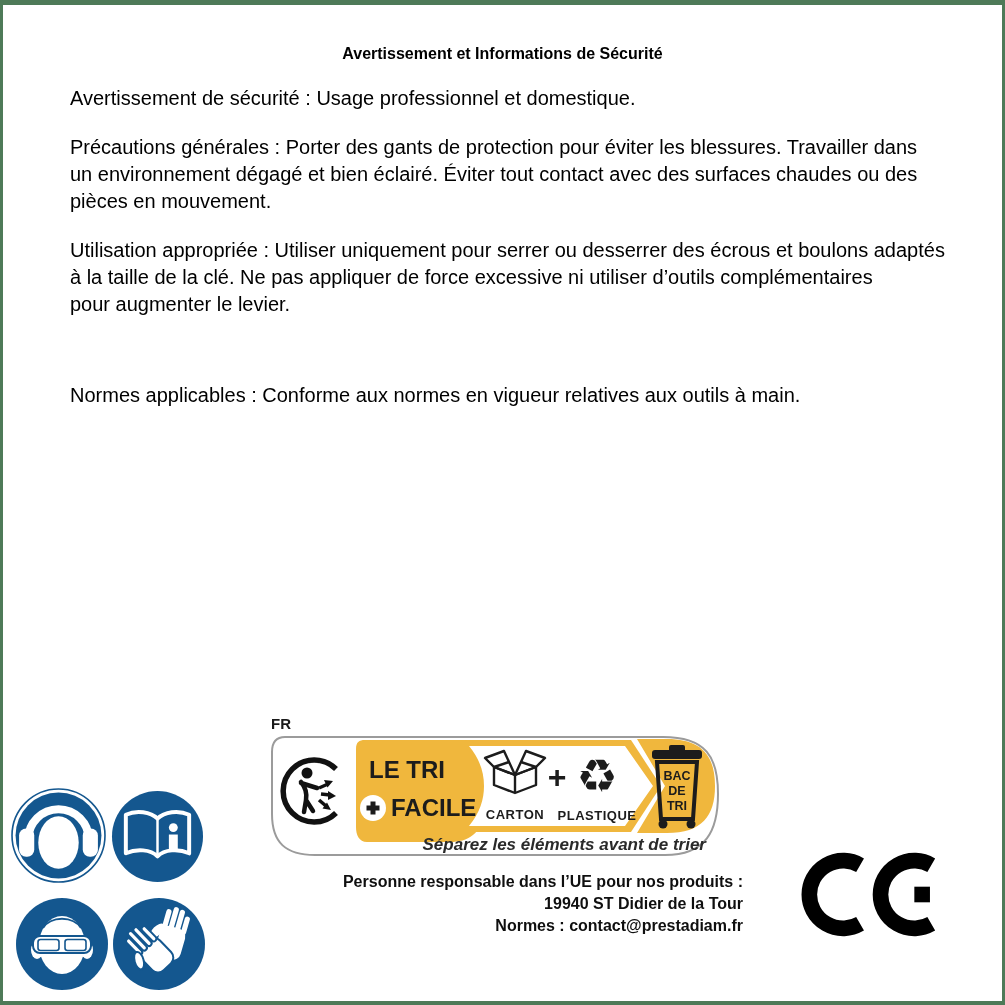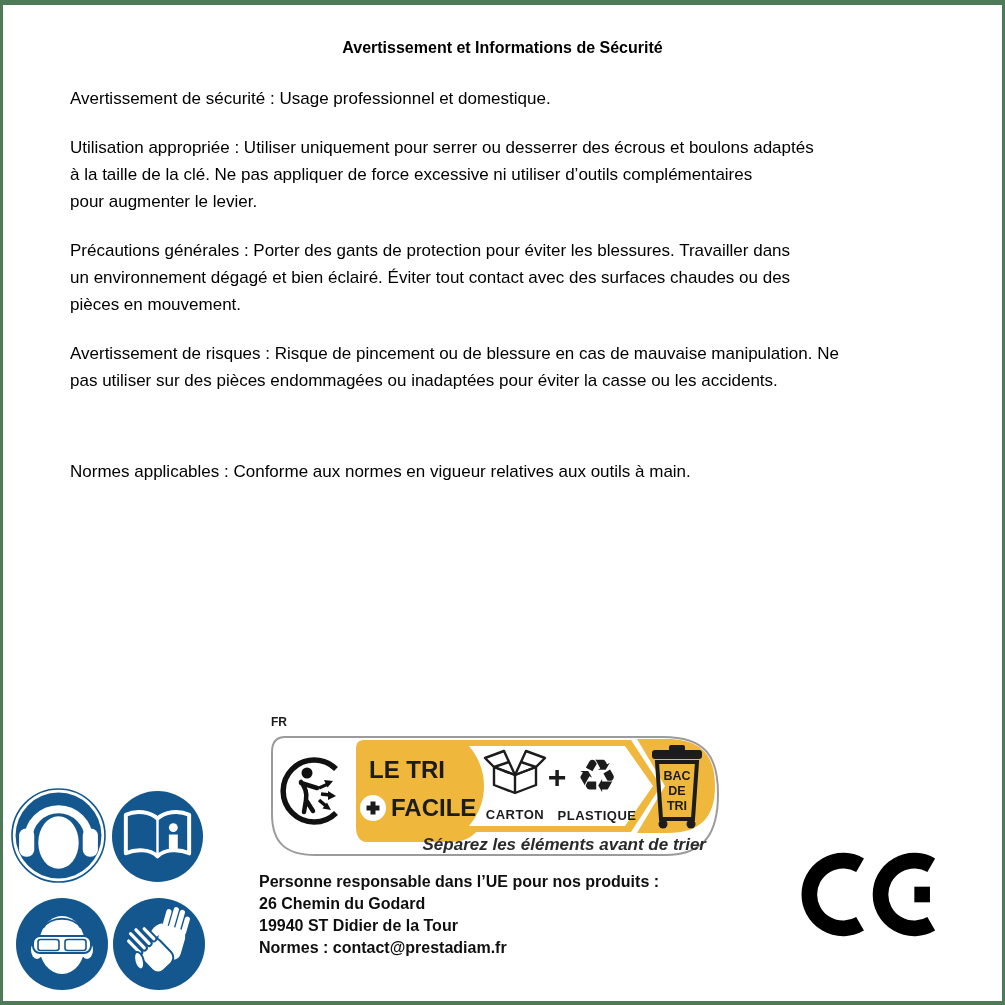--- a/index.html
+++ b/index.html
@@ -9,65 +9,63 @@
     box-sizing:border-box;
     background:#fff;
     border:solid #4E7A58;
     border-width:5px 3px 4px 3px;
     font-family:"Liberation Sans", sans-serif;
     color:#000;
     overflow:hidden;
   }
   .title{
     position:absolute;top:27px;left:0;right:0;
-    margin:7px;text-align:center;
+    margin:13px;text-align:center;
     font-size:16px;font-weight:bold;color:#000;
   }
   .content{position:absolute;left:67px;top:80px;}
   .content p{
     margin:0 16px 22px 0;
-    font-size:17px;line-height:27px;
+    font-size:20px;line-height:27px;
     white-space:pre;
   }
   .content p.gap-before{margin-top:64px;}
   .icon{position:absolute;}
   .icon-ear{left:8px;top:783px;}
   .icon-book{left:108px;top:785px;}
   .icon-glasses{left:12px;top:892px;}
   .icon-gloves{left:109px;top:892px;}
   .fr-tag{
     position:absolute;left:268px;top:710px;
-    font-size:12px;font-weight:bold;color:#1a1a1a;
+    font-size:15px;font-weight:bold;color:#1a1a1a;
   }
   .infotri{position:absolute;left:266px;top:729px;}
   .address{
     position:absolute;left:256px;top:866px;width:484px;
-    text-align:left;font-size:16px;font-weight:bold;
+    text-align:right;font-size:16px;font-weight:bold;
     line-height:22px;color:#0f0f0f;
   }
   .ce{position:absolute;left:795px;top:846px;}
   svg text{font-family:"Liberation Sans", sans-serif;}
 </style>
 </head>
 <body>
 
 <div class="page">
 
   <h1 class="title">Avertissement et Informations de Sécurité</h1>
 
   <div class="content">
     <p>Avertissement de sécurité : Usage professionnel et domestique.</p>
+    <p>Précautions générales : Porter des gants de protection pour éviter les blessures. Travailler dans
+un environnement dégagé et bien éclairé. Éviter tout contact avec des surfaces chaudes ou des
+pièces en mouvement.</p>
     <p>Utilisation appropriée : Utiliser uniquement pour serrer ou desserrer des écrous et boulons adaptés
 à la taille de la clé. Ne pas appliquer de force excessive ni utiliser d’outils complémentaires
 pour augmenter le levier.</p>
-    <p>Précautions générales : Porter des gants de protection pour éviter les blessures. Travailler dans
-un environnement dégagé et bien éclairé. Éviter tout contact avec des surfaces chaudes ou des
-pièces en mouvement.</p>
-    <p>Avertissement de risques : Risque de pincement ou de blessure en cas de mauvaise manipulation. Ne
-pas utiliser sur des pièces endommagées ou inadaptées pour éviter la casse ou les accidents.</p>
     <p class="gap-before">Normes applicables : Conforme aux normes en vigueur relatives aux outils à main.</p>
   </div>
 
   <svg class="icon icon-ear" viewBox="-47 -47 94 94" width="95" height="95">
     <circle r="46" fill="none" stroke="#14578F" stroke-width="1.6"></circle>
     <circle r="42.5" fill="#14578F"></circle>
     <path d="M-30,4 A30,30 0 0 1 30,4" fill="none" stroke="#fff" stroke-width="8"></path>
     <ellipse cx="0" cy="7" rx="20" ry="26" fill="#fff"></ellipse>
     <rect x="-39" y="-7" width="15" height="28" rx="7" fill="#fff"></rect>
     <rect x="24" y="-7" width="15" height="28" rx="7" fill="#fff"></rect>
@@ -158,21 +156,20 @@
       <text x="0" y="-6" font-size="12.5" font-weight="bold" text-anchor="middle" fill="#1c1c1c">BAC</text>
       <text x="0" y="9" font-size="12.5" font-weight="bold" text-anchor="middle" fill="#1c1c1c">DE</text>
       <text x="0" y="24" font-size="12.5" font-weight="bold" text-anchor="middle" fill="#1c1c1c">TRI</text>
     </g>
 
     <text x="437" y="116" font-size="17" font-style="italic" font-weight="bold" text-anchor="end" fill="#2a2a2a">Séparez les éléments avant de trier</text>
   </svg>
 
   <div class="address">
     <div>Personne responsable dans l’UE pour nos produits :</div>
-    <div>26 Chemin du Godard</div>
     <div>19940 ST Didier de la Tour</div>
     <div>Normes : contact@prestadiam.fr</div>
   </div>
 
   <svg class="ce" viewBox="0 0 182 100" width="158" height="87">
     <path d="M71.5,16.2 A39,39 0 1 0 71.5,83.8" fill="none" stroke="#000" stroke-width="18"></path>
     <path d="M153.5,16.2 A39,39 0 1 0 153.5,83.8" fill="none" stroke="#000" stroke-width="18"></path>
     <path d="M134,50 H152" stroke="#000" stroke-width="18"></path>
   </svg>
 

